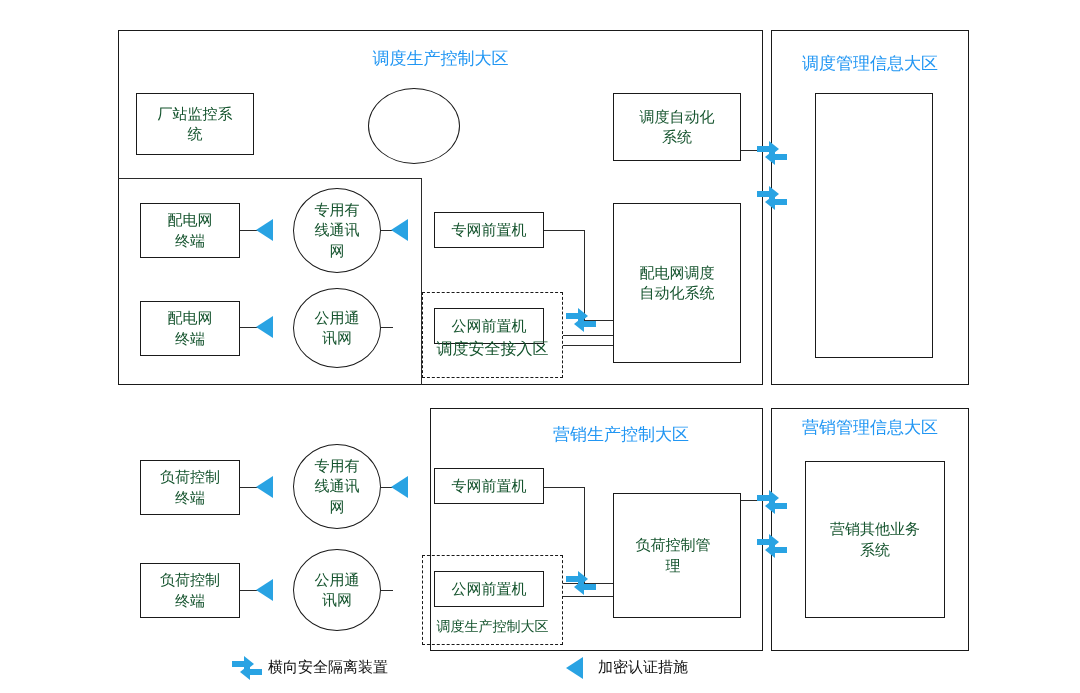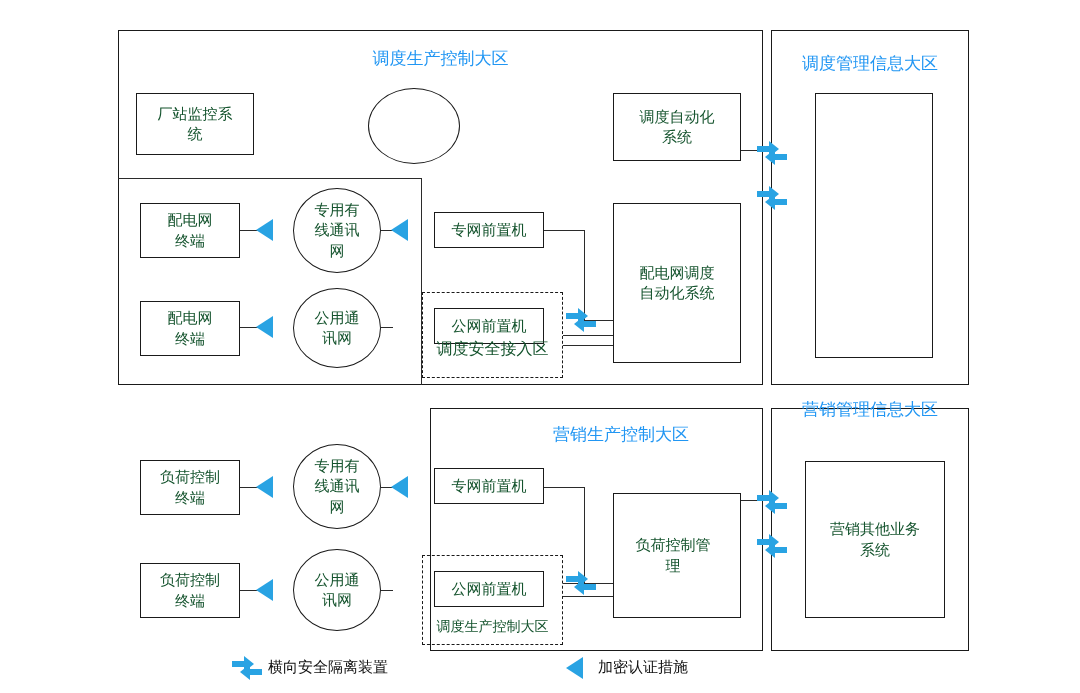--- a/index.html
+++ b/index.html
@@ -221,21 +221,21 @@
   <div class="line hline" style="left:240px; top:590px; width:24px;"></div>
   <div class="line hline" style="left:381px; top:590px; width:12px;"></div>
   <div class="line hline" style="left:563px; top:583px; width:50px;"></div>
   <div class="line hline" style="left:563px; top:596px; width:50px;"></div>
 
   <div class="tri-left" style="left:256px; top:476px;"></div>
   <div class="tri-left" style="left:391px; top:476px;"></div>
   <div class="tri-left" style="left:256px; top:579px;"></div>
 
   <div class="region" style="left:771px; top:408px; width:198px; height:243px;"></div>
-  <div class="label region-title" style="left:771px; top:398px; width:198px;">营销管理信息大区</div>
+  <div class="label region-title" style="left:771px; top:416px; width:198px;">营销管理信息大区</div>
   <div class="box" style="left:805px; top:461px; width:140px; height:157px;"></div>
   <div class="label" style="left:805px; top:461px; width:140px; height:157px;">营销其他业务
 系统</div>
 
   <div class="line hline" style="left:741px; top:500px; width:16px;"></div>
 
   <div class="iso" style="left:757px; top:489px;">
     <svg width="30" height="26" viewBox="0 0 30 26">
       <polygon points="0,6 12,6 12,1 22,9 12,17 12,12 0,12" fill="#29a3e3"></polygon>
       <polygon points="30,14 18,14 18,9 8,17 18,25 18,20 30,20" fill="#29a3e3"></polygon>

